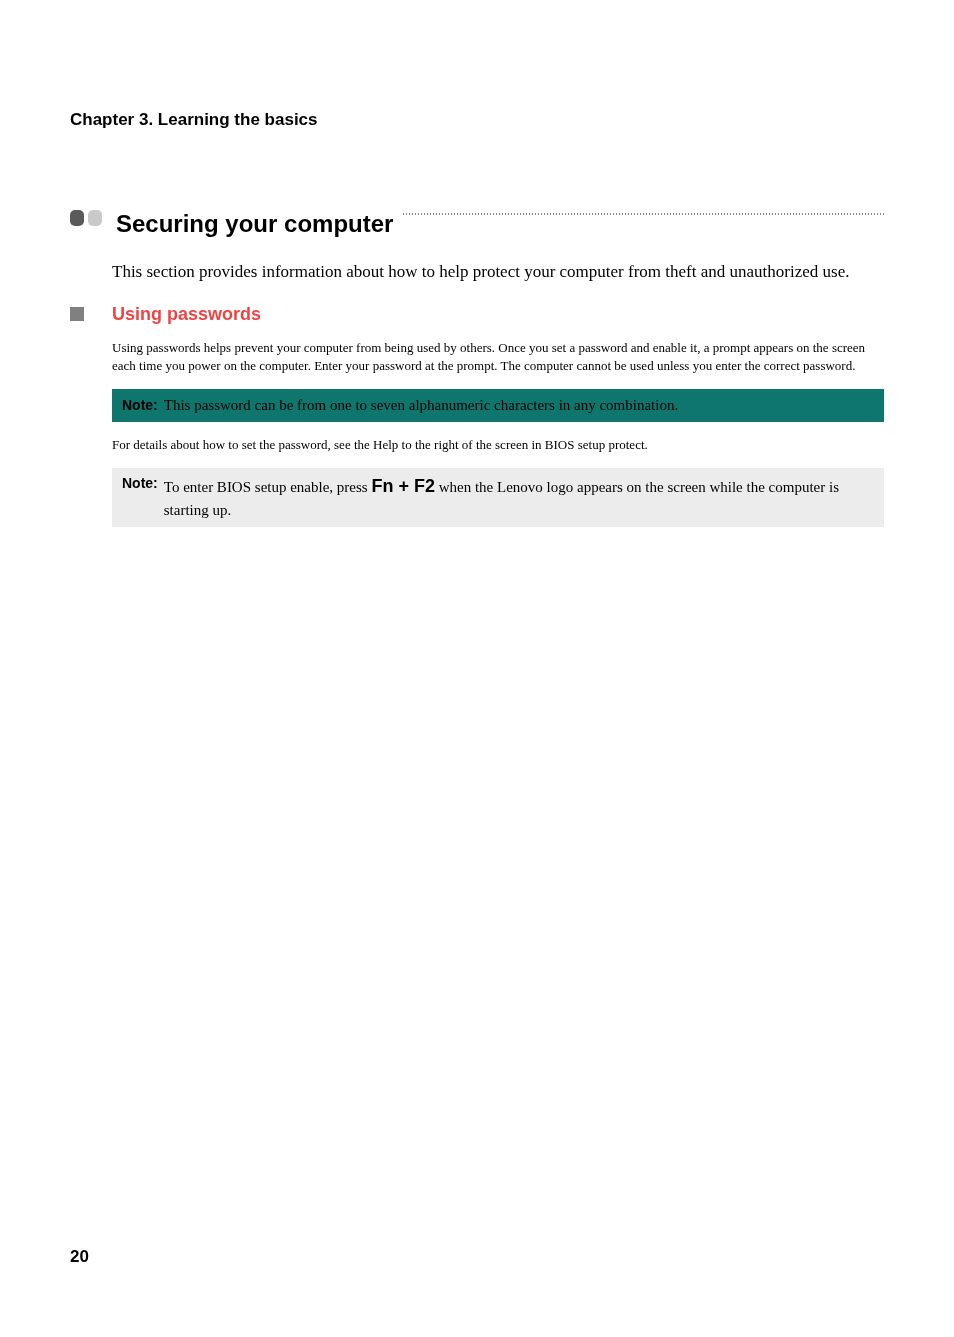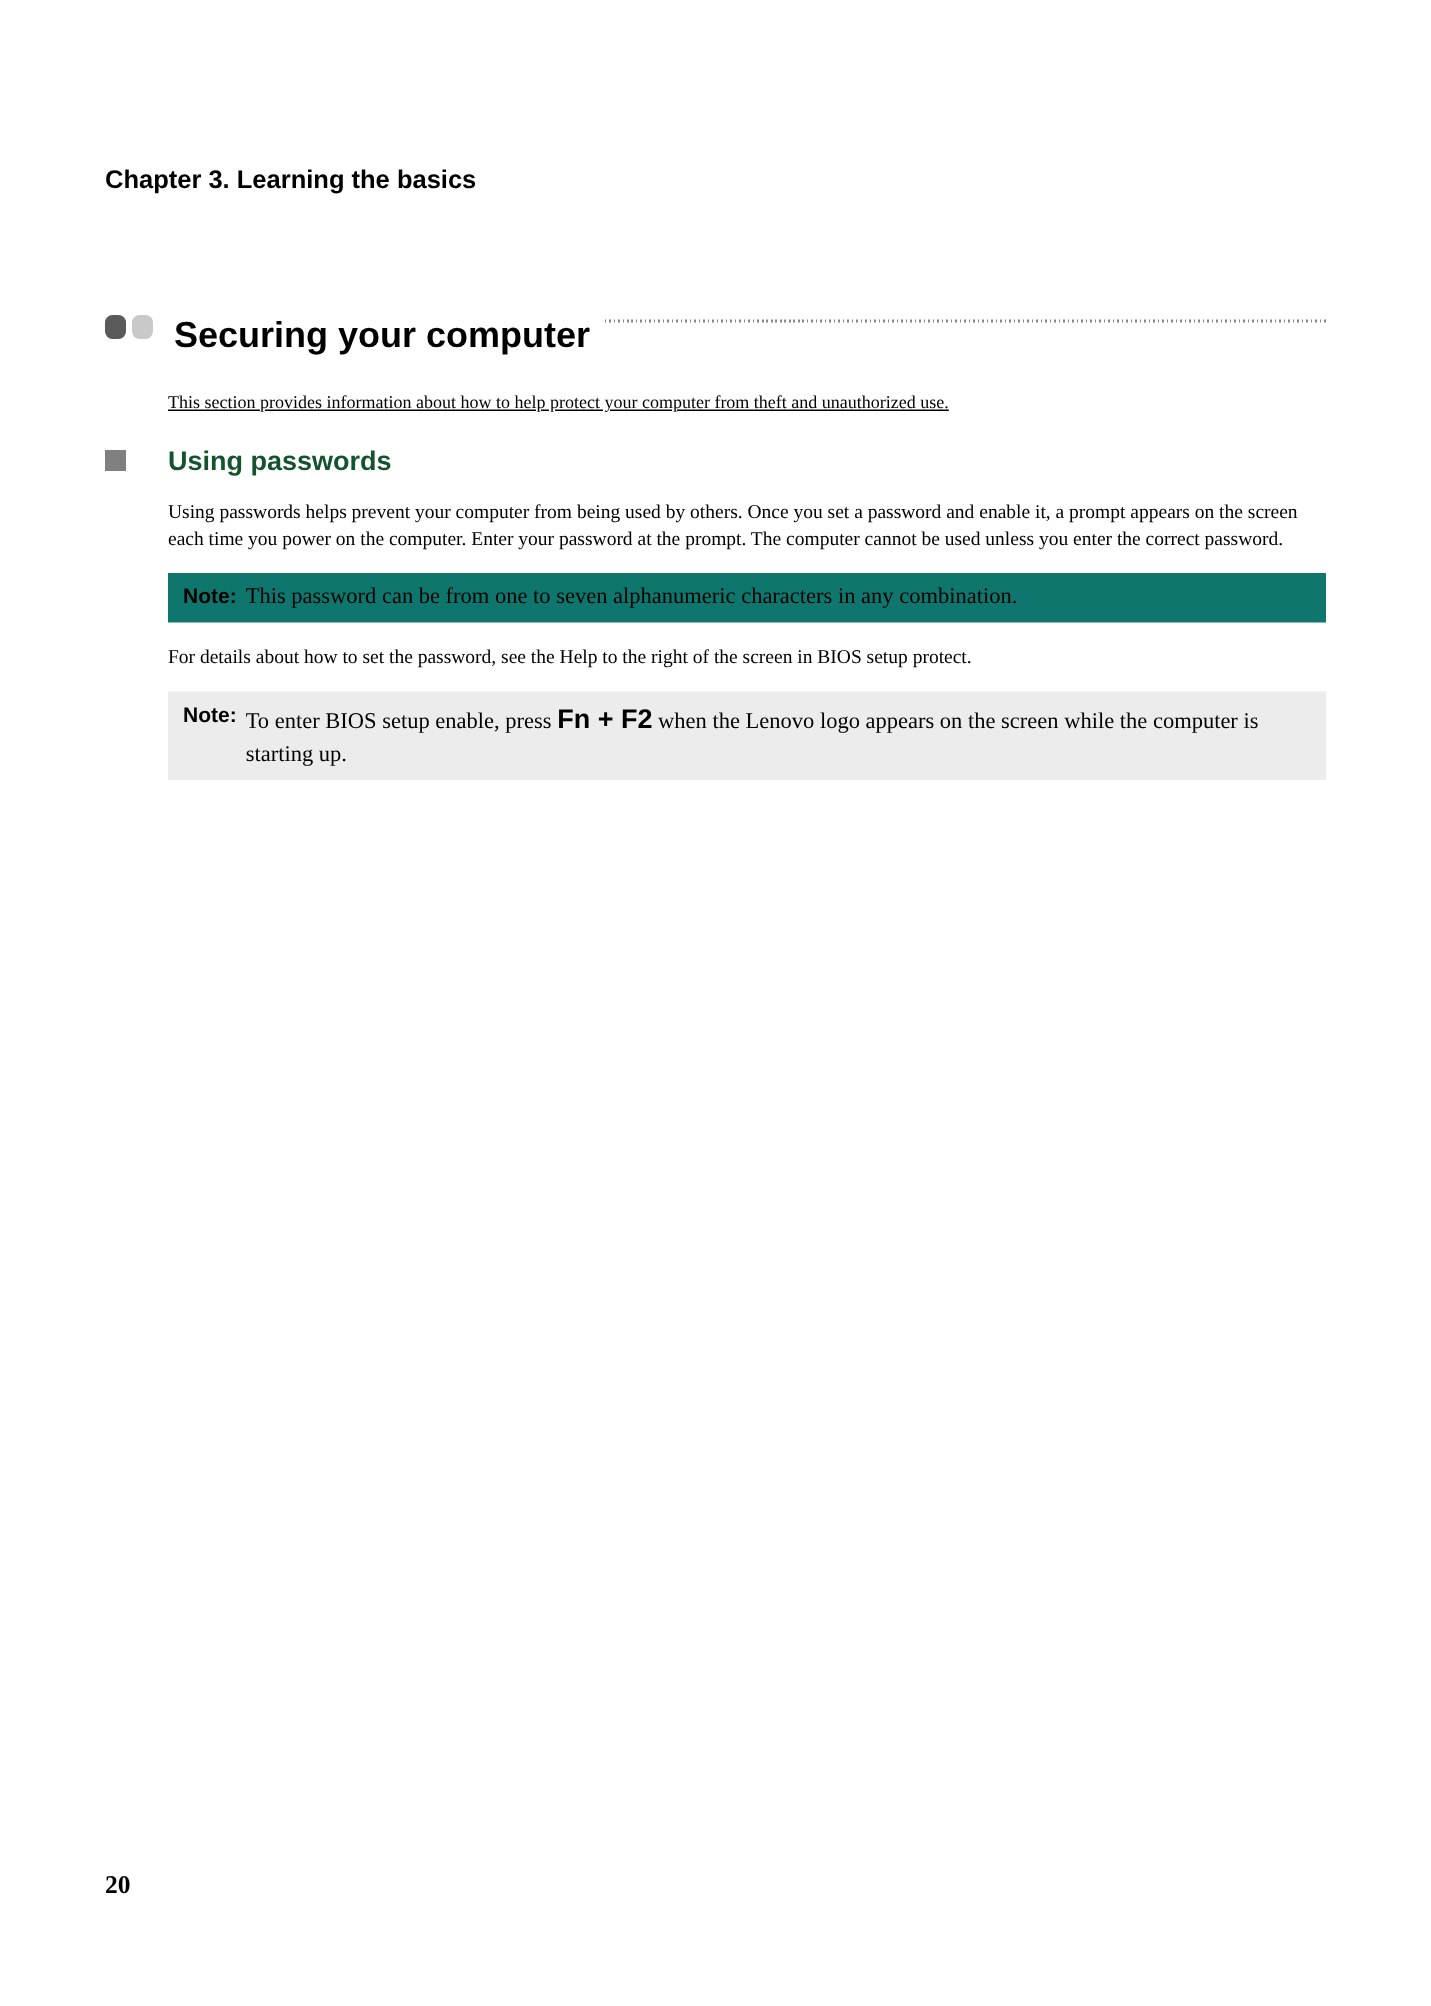--- a/index.html
+++ b/index.html
@@ -55,42 +55,41 @@
     }
     .title-line {
       flex: 1;
       height: 2px;
       background: repeating-linear-gradient(to right, #888 0, #888 1px, transparent 1px, transparent 3px);
       position: relative;
       top: 3px;
     }
     .intro-para {
       font-family: 'Book Antiqua', Palatino, Georgia, serif;
-      font-size: 12px;
+      font-size: 17px;
       line-height: 1.4;
       margin-left: 42px;
       margin-bottom: 20px;
-      text-decoration: underline;
     }
     .subsection-row {
       display: flex;
       align-items: center;
       margin-bottom: 14px;
     }
     .square-bullet {
       width: 14px;
       height: 14px;
       background: #808080;
       margin-right: 28px;
     }
     .subsection-title {
       font-family: Arial, Helvetica, sans-serif;
       font-weight: bold;
       font-size: 18px;
-      color: #14532d;
+      color: #ef4444;
     }
     .body-para {
       font-family: 'Book Antiqua', Palatino, Georgia, serif;
       font-size: 13px;
       line-height: 1.4;
       margin-left: 42px;
       margin-bottom: 14px;
     }
     .note-block {
       background: #0f766e;
@@ -123,21 +122,21 @@
     }
     .strong-sans {
       font-family: Arial, Helvetica, sans-serif;
       font-weight: bold;
       font-size: 18px;
     }
     .page-number {
       position: absolute;
       bottom: 70px;
       left: 70px;
-      font-family: Liberation Serif, serif;
+      font-family: Liberation Sans, sans-serif;
       font-weight: bold;
       font-size: 17px;
     }
   </style>
 </head>
 <body>
 
 <div class="page">
   <div class="chapter-header">Chapter 3. Learning the basics</div>
 

